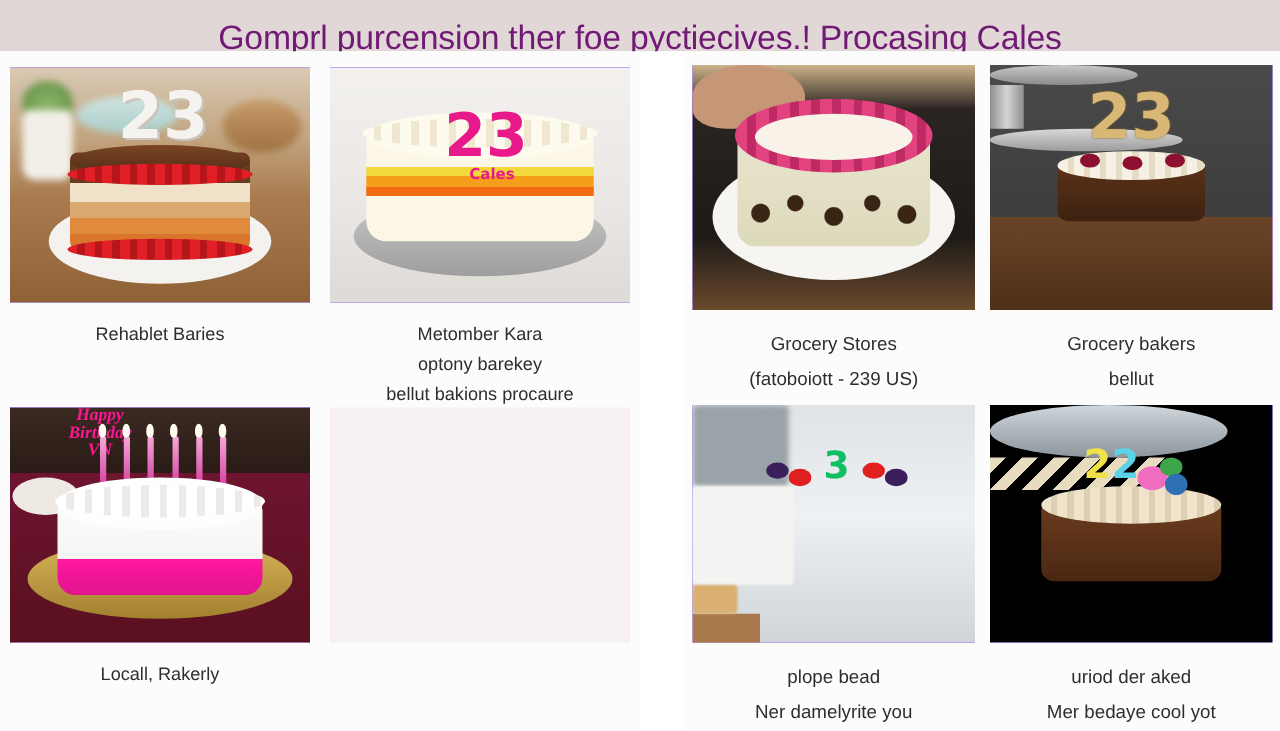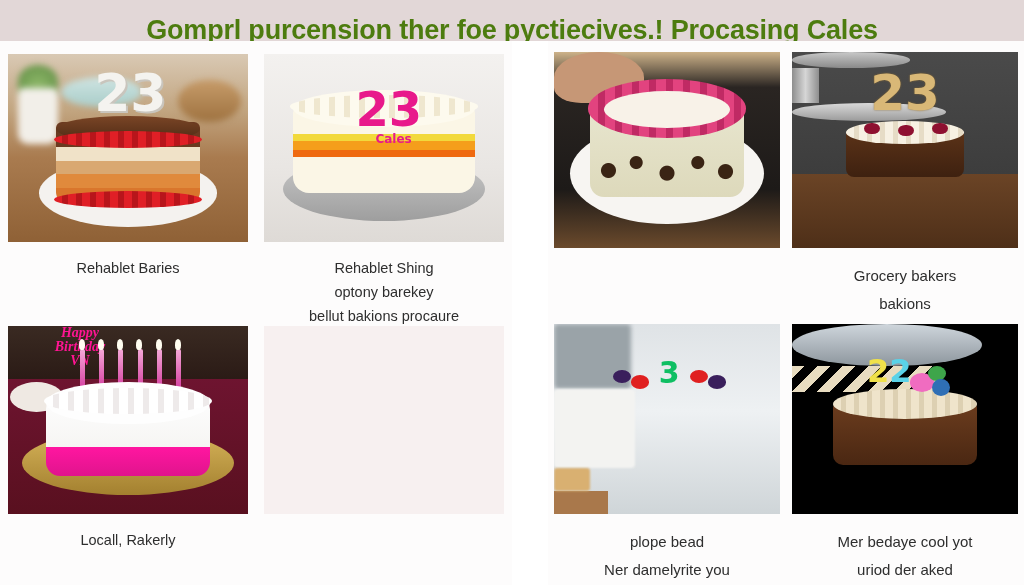--- a/index.html
+++ b/index.html
@@ -11,23 +11,23 @@
     position:relative;
   }
 
   
   .header-bar{
     position:absolute;left:0;top:0;width:1024px;height:41px;
     background:#e2d7d7;
     display:flex;align-items:center;justify-content:center;
   }
   .header-title{
-    color:#4d7c0f;
+    color:#701a75;
     font-size:27px;
-    font-weight:bold;
+    font-weight:normal;
     letter-spacing:-0.2px;
     white-space:nowrap;
     font-family:"Liberation Sans","DejaVu Sans",sans-serif;
     margin-top:20px;
   }
 
   
   .panels{
     position:absolute;left:0;top:41px;width:1024px;height:544px;
     display:flex;
@@ -260,21 +260,21 @@
           <div class="scene s2">
             <div class="plate s2-board"></div>
             <div class="cake-body s2-cake"></div>
             <div class="cake-top s2-top"></div>
             <div class="cake-top s2-scallop"></div>
             <div class="num s2-23">23</div>
             <div class="num s2-name">Cales</div>
           </div>
         </div>
         <div class="caption">
-          <div>Rehablet Shing</div>
+          <div>Metomber Kara</div>
           <div>optony barekey</div>
           <div>bellut bakions procaure</div>
         </div>
       </div>
 
       <div class="cell cell-l">
         <div class="thumb thumb-l">
           <div class="scene s5">
             <div class="plate s5-sideplate"></div>
             <div class="plate s5-gold"></div>
@@ -327,39 +327,43 @@
             <div class="s3-swirl"></div>
             <div class="cake-top s3-border"></div>
             <div class="cake-top s3-inner"></div>
             <div class="s3-text">
               <span>Happy</span>
               <span>23rd</span>
               <span>Birthday</span>
             </div>
           </div>
         </div>
+        <div class="caption caption-r">
+          <div>Grocery Stores</div>
+          <div>(fatoboiott - 239 US)</div>
+        </div>
       </div>
 
       <div class="cell cell-r">
         <div class="thumb thumb-r">
           <div class="scene s4">
             <div class="s4-base"></div>
             <div class="s4-stem"></div>
             <div class="s4-stand-top"></div>
             <div class="cake-body s4-cake"></div>
             <div class="cake-top s4-cream"></div>
             <div class="s4-berry" style="left:32%;top:36%;width:7%;height:6%"></div>
             <div class="s4-berry" style="left:47%;top:37%;width:7%;height:6%"></div>
             <div class="s4-berry" style="left:62%;top:36%;width:7%;height:6%"></div>
             <div class="num s4-23">23</div>
           </div>
         </div>
         <div class="caption caption-r">
           <div>Grocery bakers</div>
-          <div>bakions</div>
+          <div>bellut</div>
         </div>
       </div>
 
       <div class="cell cell-r">
         <div class="thumb thumb-r2">
           <div class="scene s6">
             <div class="s6-bg1"></div>
             <div class="s6-bg2"></div>
             <div class="s6-bg3"></div>
             <div class="s6-stool"></div>
@@ -387,20 +391,20 @@
             <div class="num s7-22">
               <span class="s7-d1">2</span>
               <span class="s7-d2">2</span>
             </div>
             <div class="s7-flower" style="left:52%;top:26%;width:11%;height:10%;background:#f06cc0"></div>
             <div class="s7-flower" style="left:60%;top:22%;width:8%;height:8%;background:#3ea54a"></div>
             <div class="s7-flower" style="left:62%;top:29%;width:8%;height:9%;background:#2f6fb5"></div>
           </div>
         </div>
         <div class="caption caption-r">
+          <div>uriod der aked</div>
           <div>Mer bedaye cool yot</div>
-          <div>uriod der aked</div>
         </div>
       </div>
 
     </div>
   </div>
 </div>
 
 </body></html>

